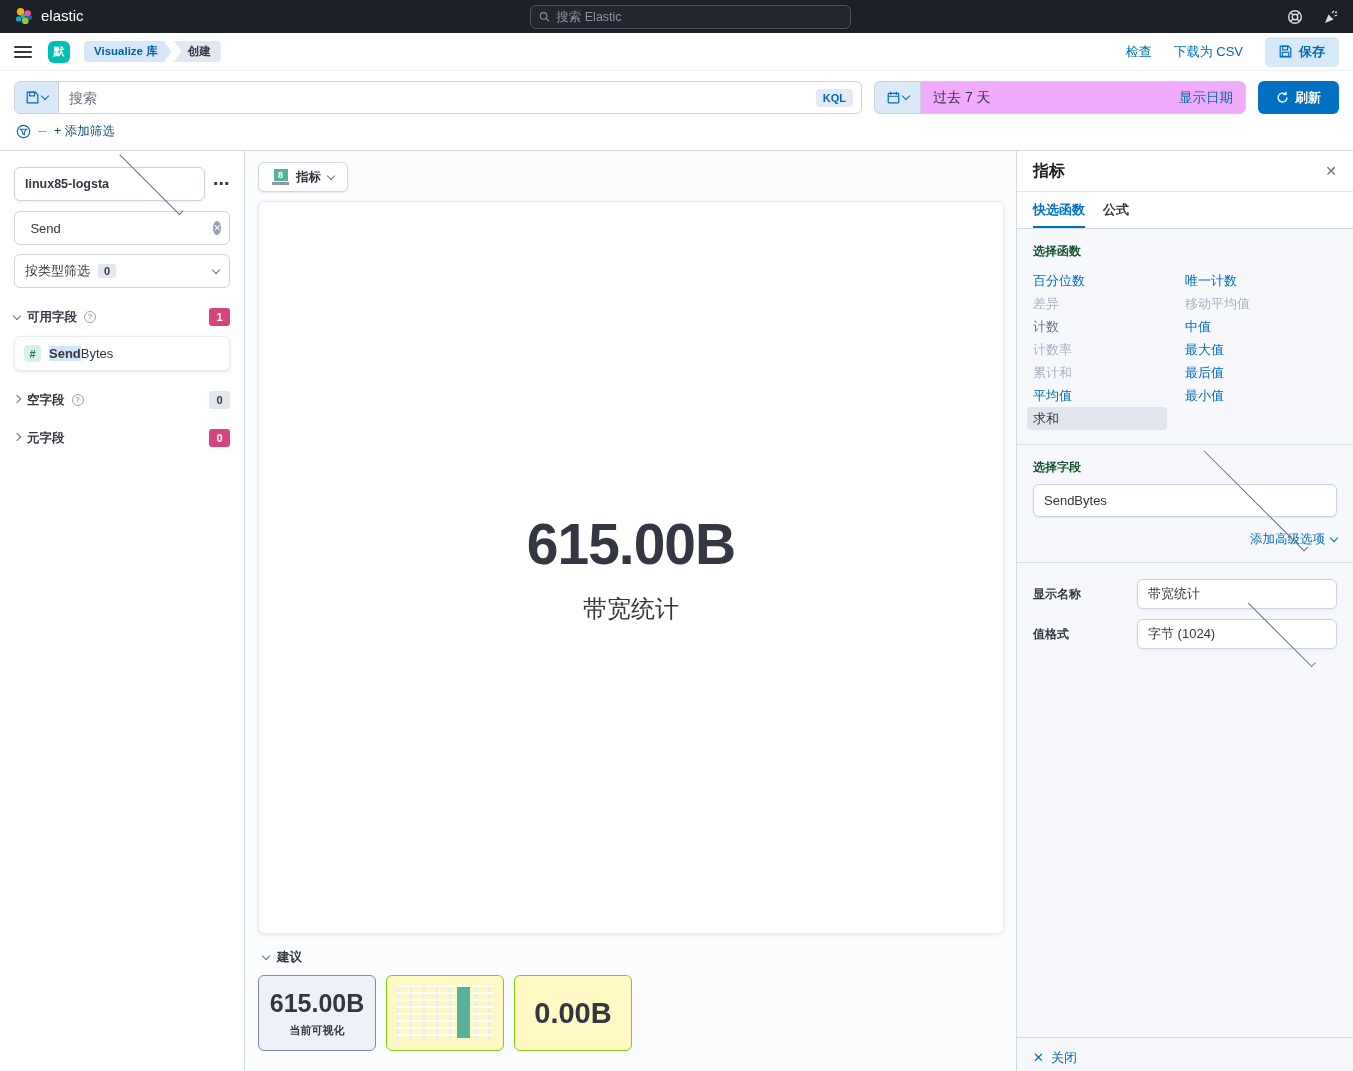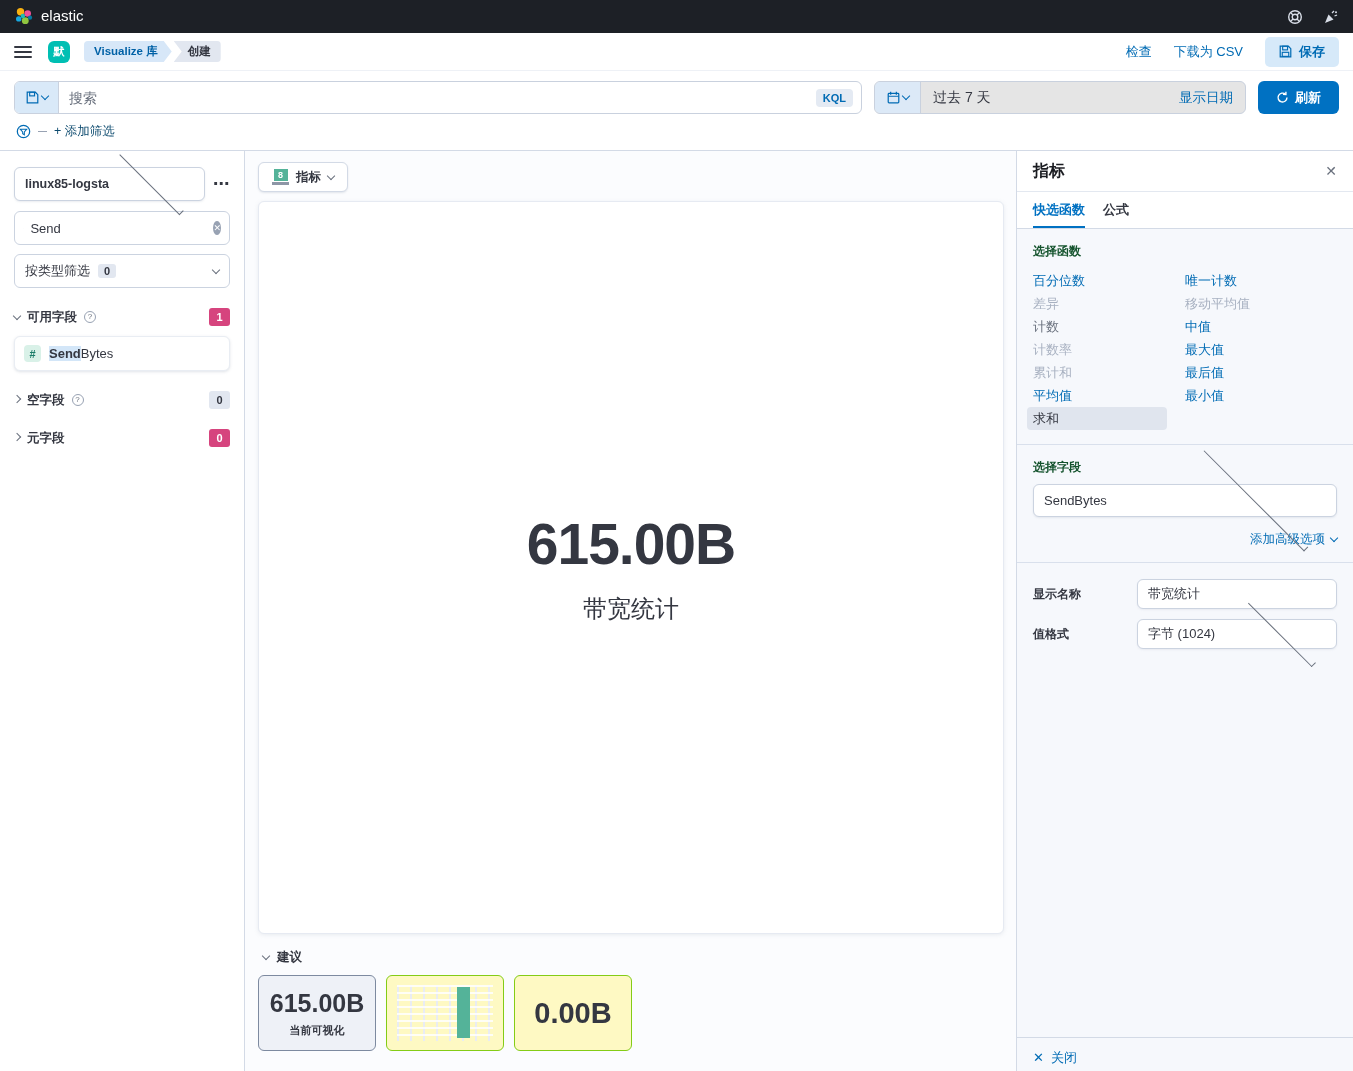--- a/index.html
+++ b/index.html
@@ -31,21 +31,21 @@
     height:30px; padding:0 14px; display:flex; align-items:center; gap:7px; cursor:pointer; }
 
   
   .querybar { display:flex; align-items:center; padding:10px 14px 0 14px; gap:12px; }
   .qsearch { flex:1; height:33px; border:1px solid #c9d1de; border-radius:6px; display:flex; align-items:center; overflow:hidden; background:#fff; }
   .qsearch-pre { width:44px; height:100%; background:#d9e9f8; display:flex; align-items:center; justify-content:center; gap:3px;
     color:#006BB4; border-right:1px solid #c9d1de; cursor:pointer; }
   .qsearch input { flex:1; border:none; outline:none; font-size:14px; padding:0 10px; color:#343741; }
   .qsearch input::placeholder { color:#69707D; }
   .kql { margin-right:8px; background:#e4eaf3; color:#006BB4; font-weight:700; font-size:11px; padding:3px 7px; border-radius:4px; cursor:pointer; }
-  .datepick { width:372px; height:33px; border:1px solid #c9d1de; border-radius:6px; display:flex; align-items:center; background:#e5e5e5; overflow:hidden; }
+  .datepick { width:372px; height:33px; border:1px solid #c9d1de; border-radius:6px; display:flex; align-items:center; background:#f0abfc; overflow:hidden; }
   .datepick-pre { width:46px; height:100%; background:#dce9f7; display:flex; align-items:center; justify-content:center; gap:3px;
     color:#006BB4; border-right:1px solid #c9d1de; cursor:pointer; }
   .datepick-text { padding:0 12px; font-size:14px; color:#343741; flex:1; cursor:pointer; }
   .show-dates { color:#006BB4; font-size:13.5px; padding-right:12px; cursor:pointer; }
   .refresh-btn { width:81px; height:33px; background:#0071C2; border:none; border-radius:6px; color:#fff; font-size:13px; font-weight:600;
     display:flex; align-items:center; justify-content:center; gap:6px; cursor:pointer; }
   .filterrow { display:flex; align-items:center; gap:7px; padding:9px 14px 10px 16px; border-bottom:1px solid #d3dae6; }
   .filterrow .dash { width:9px; height:1px; background:#98a2b3; }
   .addfilter { color:#0c4a6e; font-size:12.5px; cursor:pointer; }
 
@@ -159,20 +159,27 @@
     <svg class="ic" width="19" height="19" viewBox="0 0 32 32">
       <circle cx="11" cy="8" r="6.2" fill="#f9b110"></circle>
       <circle cx="23" cy="11" r="5.6" fill="#ee5098"></circle>
       <circle cx="8" cy="20" r="4.6" fill="#17a8e0"></circle>
       <circle cx="19" cy="23" r="5.8" fill="#90c640"></circle>
       <circle cx="27" cy="18" r="3.6" fill="#0678a0"></circle>
       <circle cx="15" cy="15" r="3.8" fill="#22bab3"></circle>
     </svg>
     <span>elastic</span>
   </div>
+  <div class="topsearch">
+    <svg class="ic" width="12" height="12" viewBox="0 0 16 16">
+      <circle cx="6.5" cy="6.5" r="4.6" fill="none" stroke="#8b93a3" stroke-width="1.6"></circle>
+      <line x1="10" y1="10" x2="14.2" y2="14.2" stroke="#8b93a3" stroke-width="1.6"></line>
+    </svg>
+    <input placeholder="搜索 Elastic" style="">
+  </div>
   <div class="topbar-right">
     <svg class="ic" width="16" height="16" viewBox="0 0 16 16">
       <circle cx="8" cy="8" r="6.3" fill="none" stroke="#d9dee8" stroke-width="1.4"></circle>
       <circle cx="8" cy="8" r="2.8" fill="none" stroke="#d9dee8" stroke-width="1.4"></circle>
       <line x1="4" y1="4" x2="6" y2="6" stroke="#d9dee8" stroke-width="1.2"></line>
       <line x1="12" y1="4" x2="10" y2="6" stroke="#d9dee8" stroke-width="1.2"></line>
       <line x1="4" y1="12" x2="6" y2="10" stroke="#d9dee8" stroke-width="1.2"></line>
       <line x1="12" y1="12" x2="10" y2="10" stroke="#d9dee8" stroke-width="1.2"></line>
     </svg>
     <svg class="ic" width="16" height="16" viewBox="0 0 16 16">

